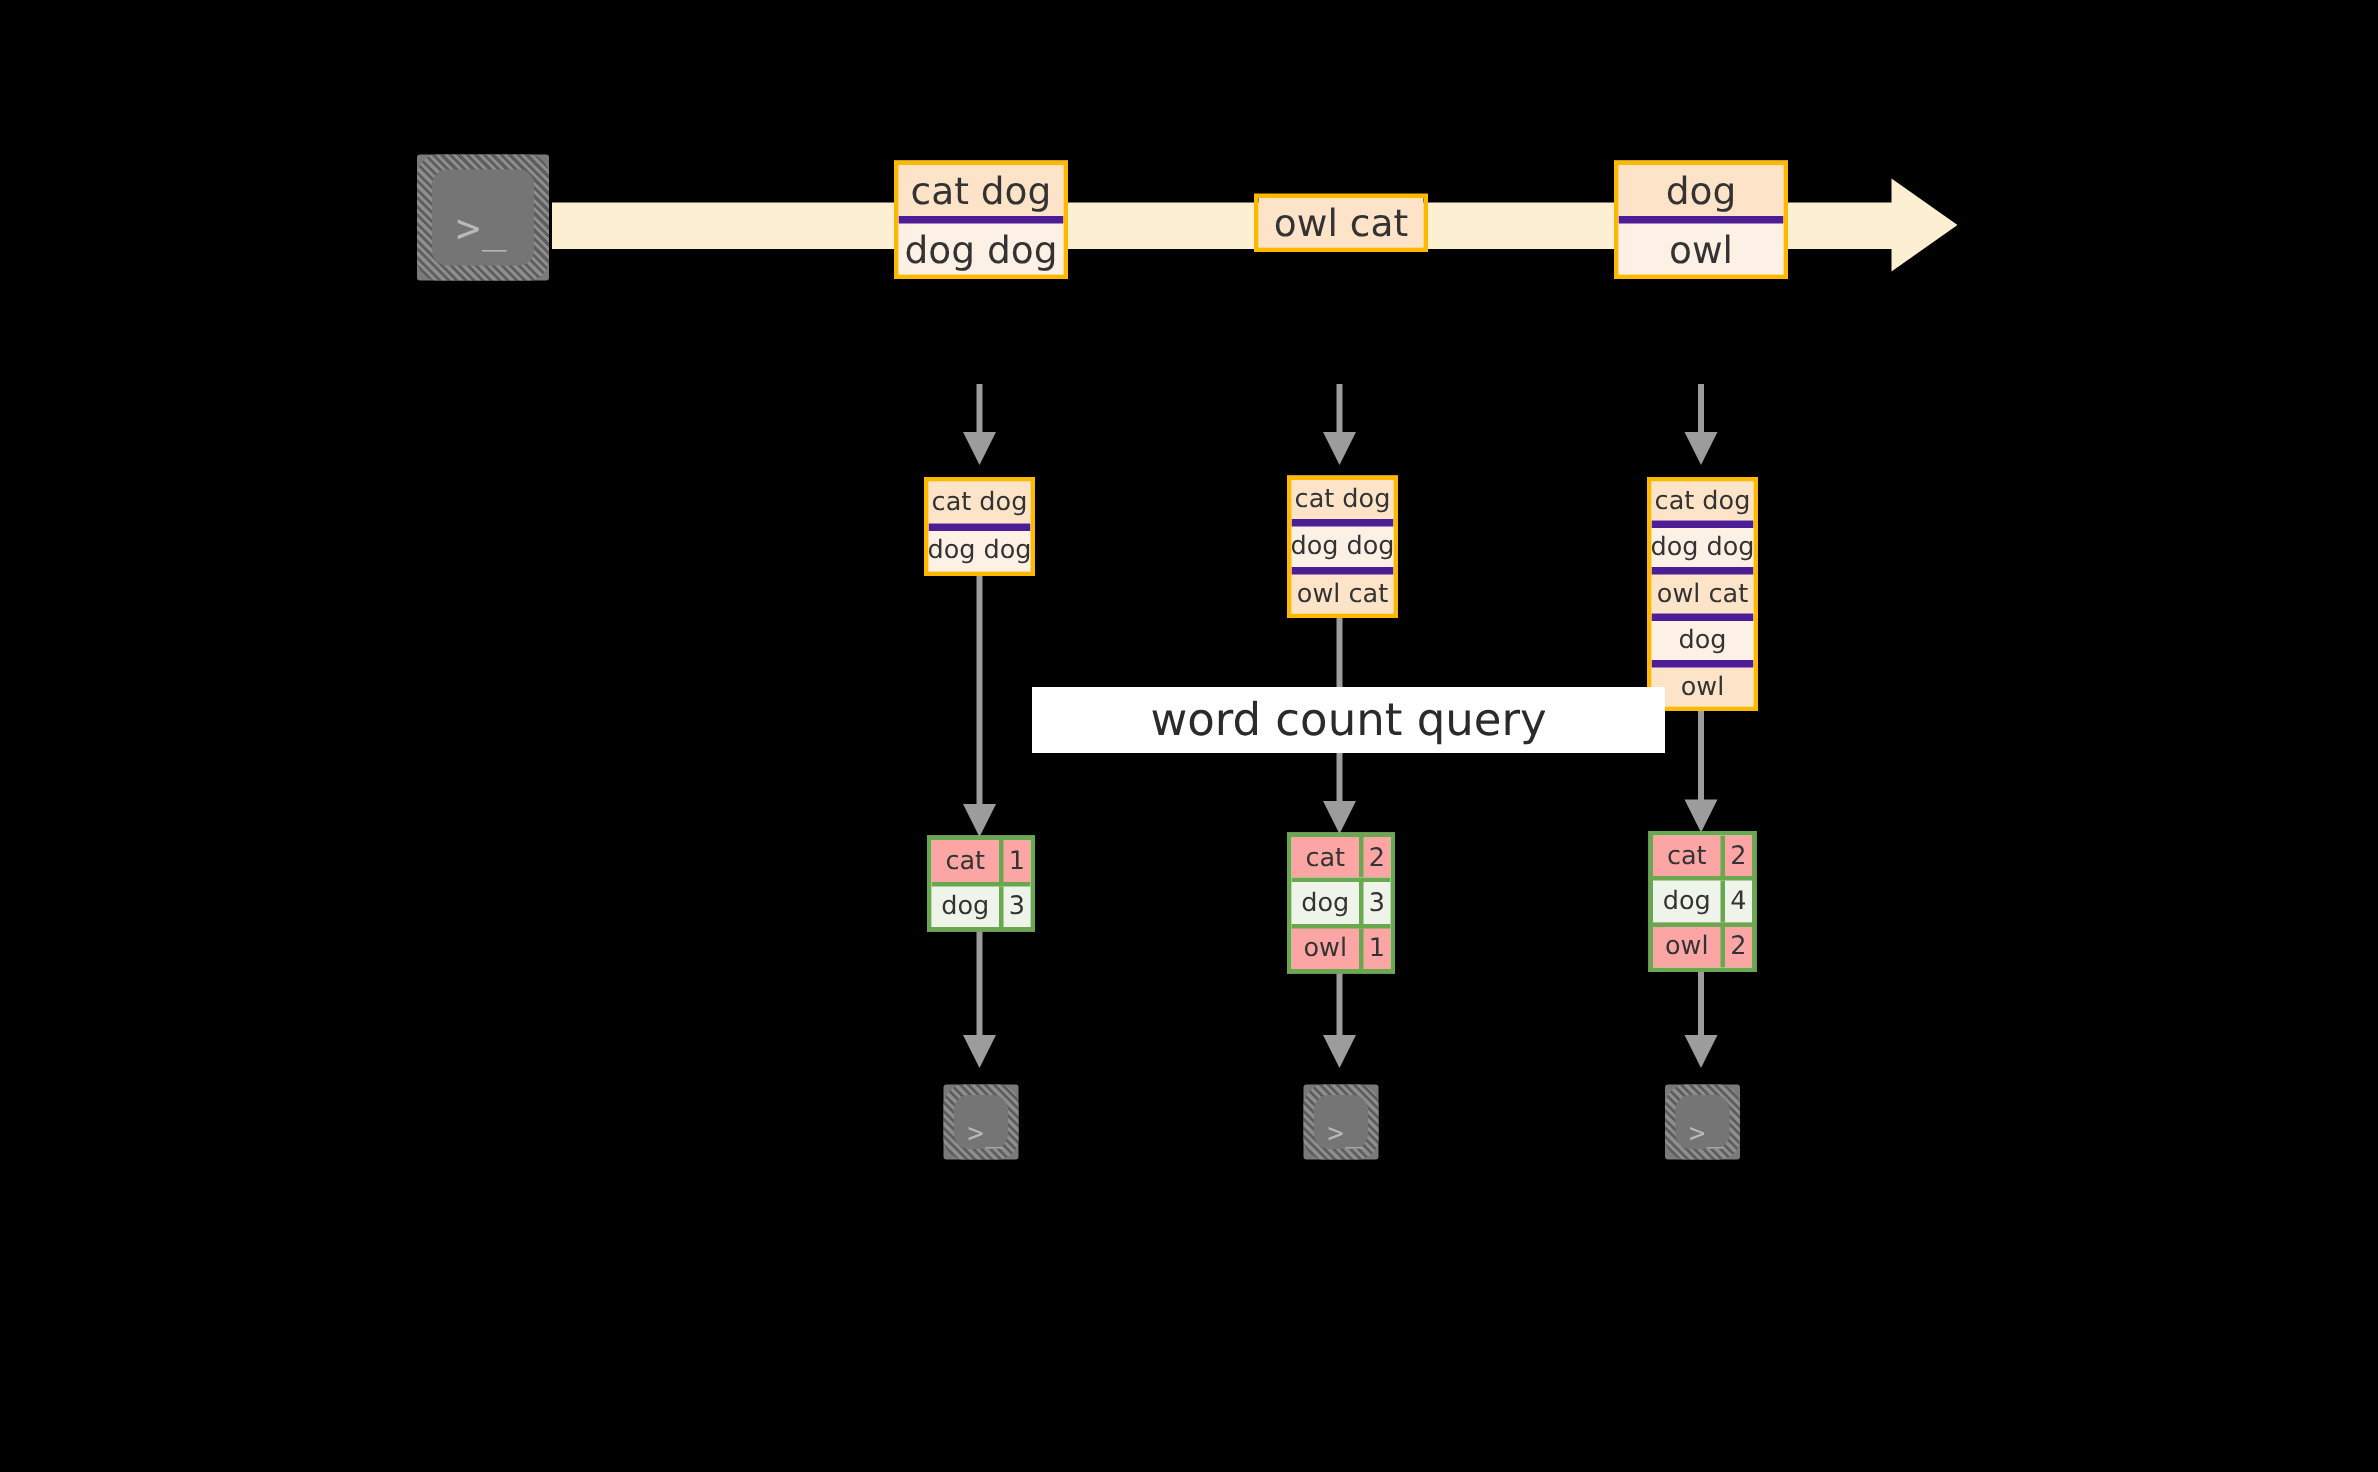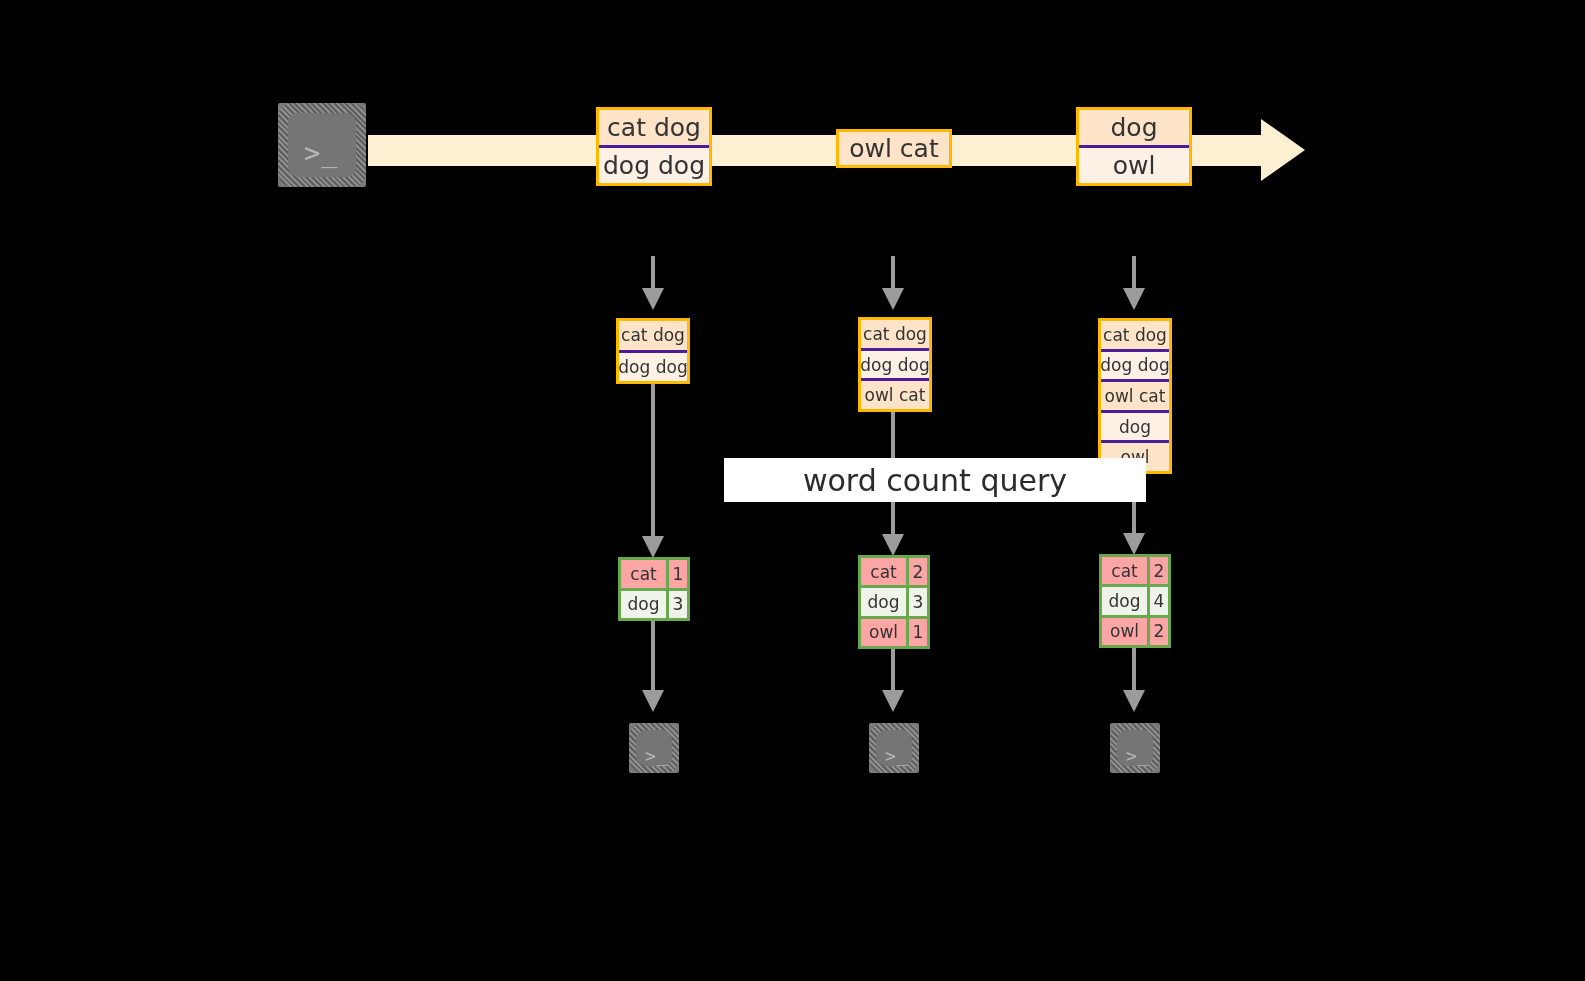--- a/index.html
+++ b/index.html
@@ -78,21 +78,21 @@
     box-sizing: border-box;
     display: flex;
     align-items: center;
     justify-content: center;
     color: #333333;
     white-space: nowrap;
     flex: 1 1 auto;
   }
   .orow.dark  { background: #FDE3C8; }
   .orow.light { background: #FDF1E6; }
-  .orow + .orow { border-top: 3px solid #4c1d95; }
+  .orow + .orow { border-top: 5px solid #4c1d95; }
 
   
   .obox.big .orow { font-size: 25px; }
   
   .obox.small .orow { font-size: 17px; }
 
   
   .gbox {
     position: absolute;
     box-sizing: border-box;
@@ -280,17 +280,17 @@
 
   <div class="vline" style="left:1132px; top:648px; height:48px;"></div>
   <div class="vhead" style="left:1123px; top:690px;"></div>
 
   <div class="term" style="left:1100px; top:713px; width:70px; height:70px;">
     <div class="term-hatch"></div>
     <div class="term-inner" style="left:7px; top:7px; right:7px; bottom:7px;"></div>
     <div class="term-glyph" style="left:16px; top:24px; font-size:18px;">&gt;_</div>
   </div>
 
-  <div class="banner" style="left:724px; top:458px; width:422px; height:44px;">
+  <div class="banner" style="left:688px; top:458px; width:422px; height:44px;">
     <span>word count query</span>
   </div>
 
 </div>
 
 </body></html>

